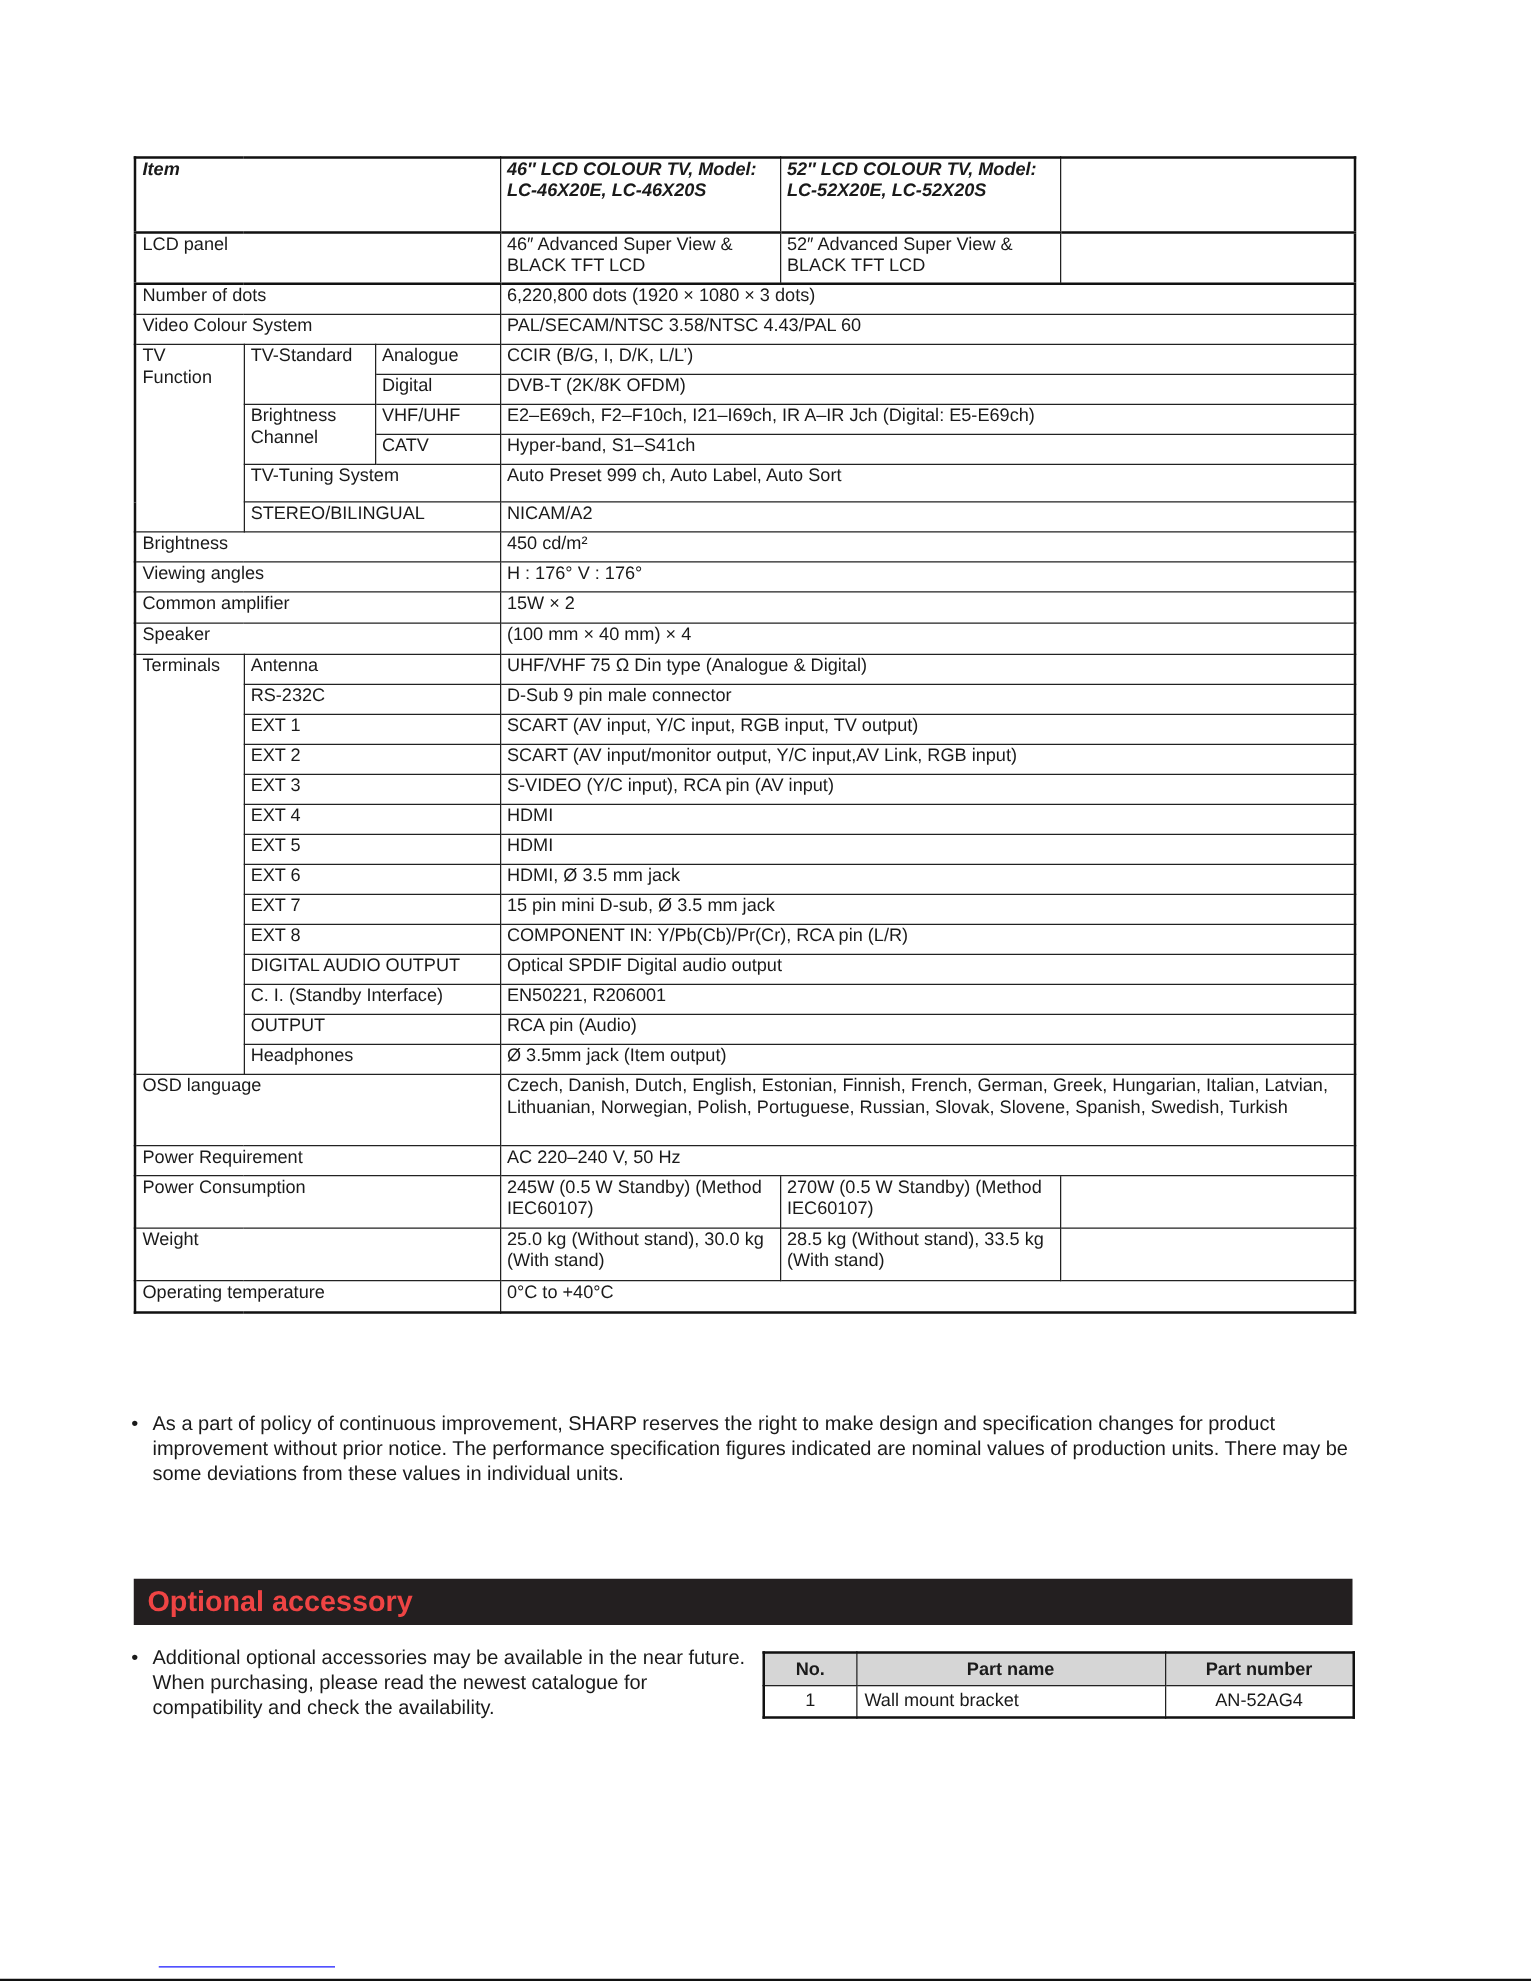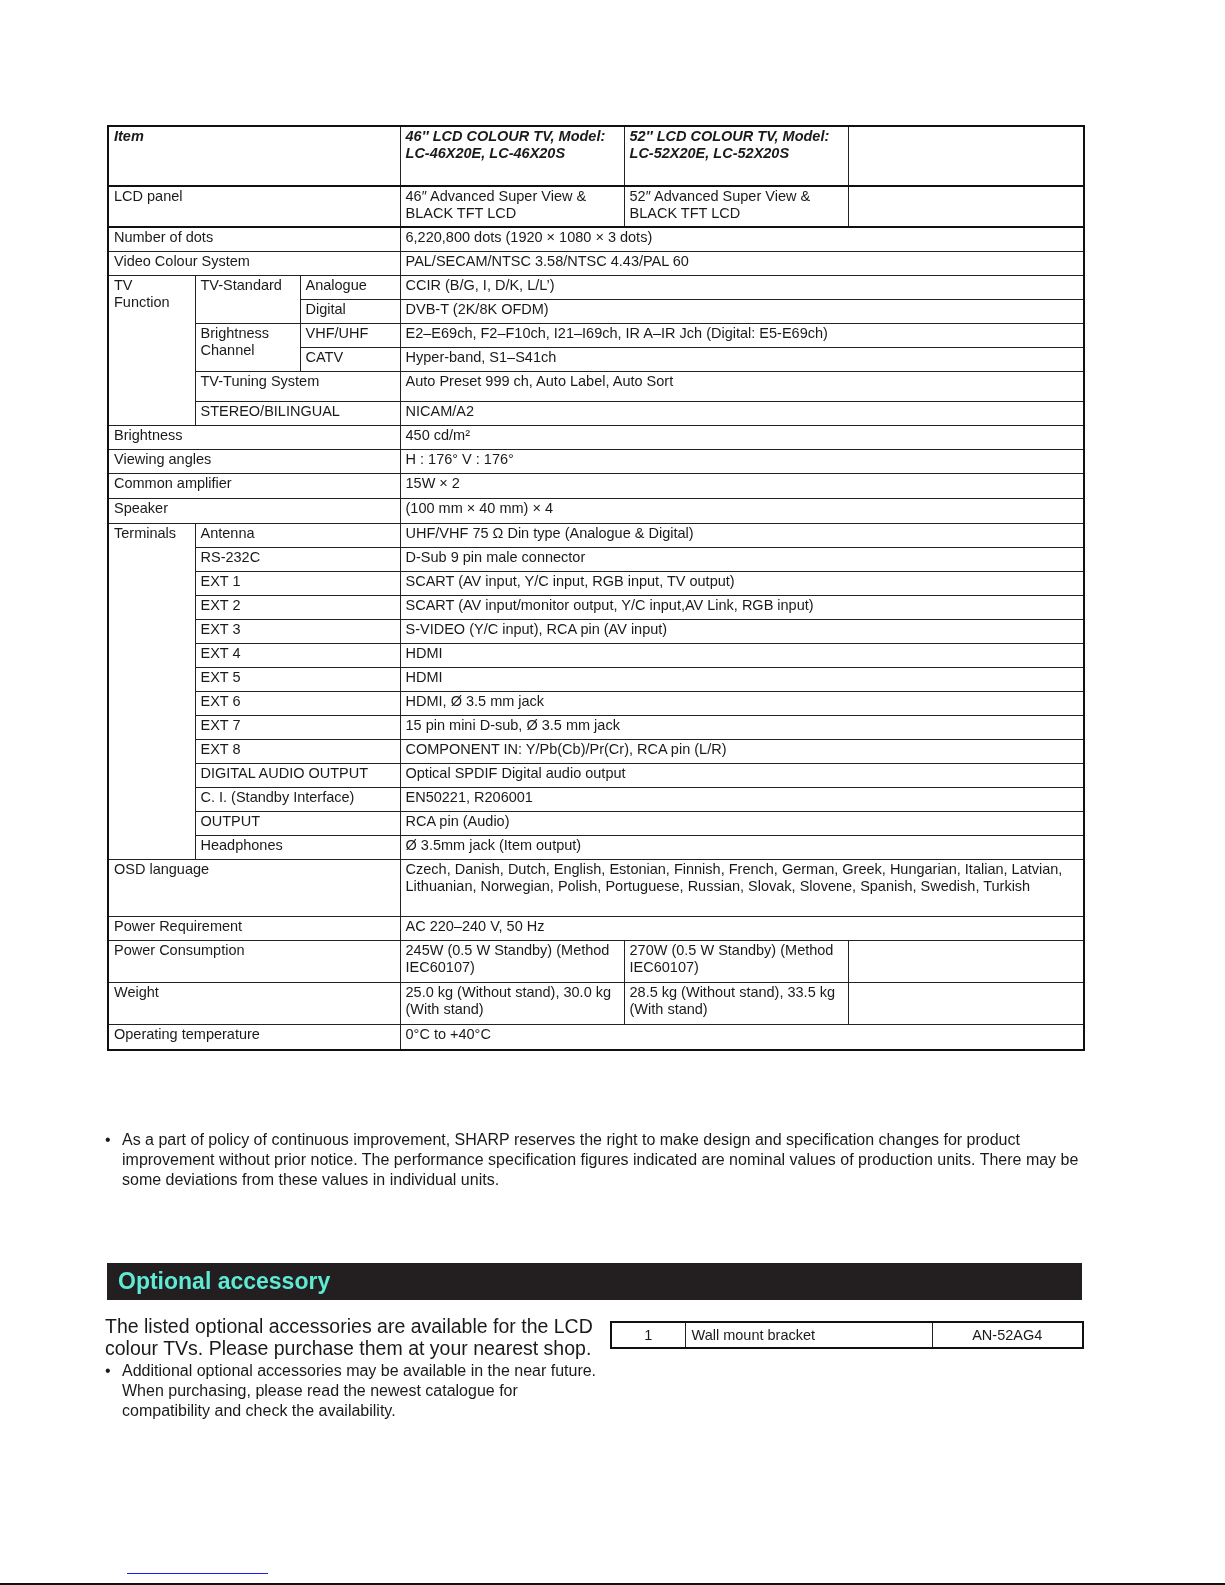--- a/index.html
+++ b/index.html
@@ -7,21 +7,21 @@
          font-family: "Liberation Sans", sans-serif; color: #1a1a1a; }
   .spec { position: absolute; left: 107px; top: 125px; width: 976px;
           border-collapse: collapse; border: 2px solid #111; font-size: 14.5px; table-layout: fixed; }
   .spec td { border: 1px solid #222; padding: 1px 5px; vertical-align: top; line-height: 17px; }
   .spec .hdr td { font-weight: bold; font-size: 14.5px; font-style: italic; }
   .spec .thick-top td { border-top: 2px solid #111; margin-top: 12px; }
   .note { position: absolute; left: 105px; top: 1130px; width: 1010px; font-size: 16px; line-height: 20px; }
   .note .bul { display: flex; }
   .note .dot { width: 17px; flex: none; }
   .banner { position: absolute; left: 107px; top: 1263px; width: 975px; height: 37px; background: #231f20;
-            color: #5eead4; font-weight: bold; font-size: 23px; line-height: 37px; padding-left: 11px; box-sizing: border-box; }
+            color: #ef4444; font-weight: bold; font-size: 23px; line-height: 37px; padding-left: 11px; box-sizing: border-box; }
   .intro { position: absolute; left: 105px; top: 1315px; width: 495px; font-size: 19.5px; line-height: 22px; }
   .intro .bul { display: flex; font-size: 16px; line-height: 20px; margin-top: 2px; }
   .intro .dot { width: 17px; flex: none; }
   .acc { position: absolute; left: 610px; top: 1321px; width: 472px; border-collapse: collapse;
          border: 2px solid #111; font-size: 14.5px; table-layout: fixed; }
   .acc th { background: #d6d6d6; font-weight: bold; border: 1px solid #222; height: 25px; padding: 0 4px; }
   .acc td { border: 1px solid #222; height: 24px; padding: 0 6px; }
   .acc .c { text-align: center; }
   .link-line { position: absolute; left: 127px; top: 1573px; width: 141px; height: 1px; background: #1a1aff; }
   .bottom-rule { position: absolute; left: 0; top: 1583px; width: 1225px; height: 2px; background: #111; }
@@ -189,34 +189,38 @@
 <div class="note">
   <div class="bul">
     <span class="dot">•</span>
     <span>As a part of policy of continuous improvement, SHARP reserves the right to make design and specification changes for product improvement without prior notice. The performance specification figures indicated are nominal values of production units. There may be some deviations from these values in individual units.</span>
   </div>
 </div>
 
 <div class="banner">Optional accessory</div>
 
 <div class="intro">
-  <div>The listed optional accessories are available for the LCD colour TVs. Please purchase them at your nearest shop.</div>
   <div class="bul">
     <span class="dot">•</span>
     <span>Additional optional accessories may be available in the near future. When purchasing, please read the newest catalogue for compatibility and check the availability.</span>
   </div>
 </div>
 
 <table class="acc">
   <colgroup>
       <col style="width:74px">
       <col style="width:247px">
       <col style="width:151px">
     </colgroup>
   <tbody>
+      <tr>
+    <th>No.</th>
+    <th>Part name</th>
+    <th>Part number</th>
+  </tr>
   <tr>
     <td class="c">1</td>
     <td>Wall mount bracket</td>
     <td class="c">AN-52AG4</td>
   </tr>
 </tbody>
   </table>
 
 <div class="link-line"></div>
 <div class="bottom-rule"></div>

